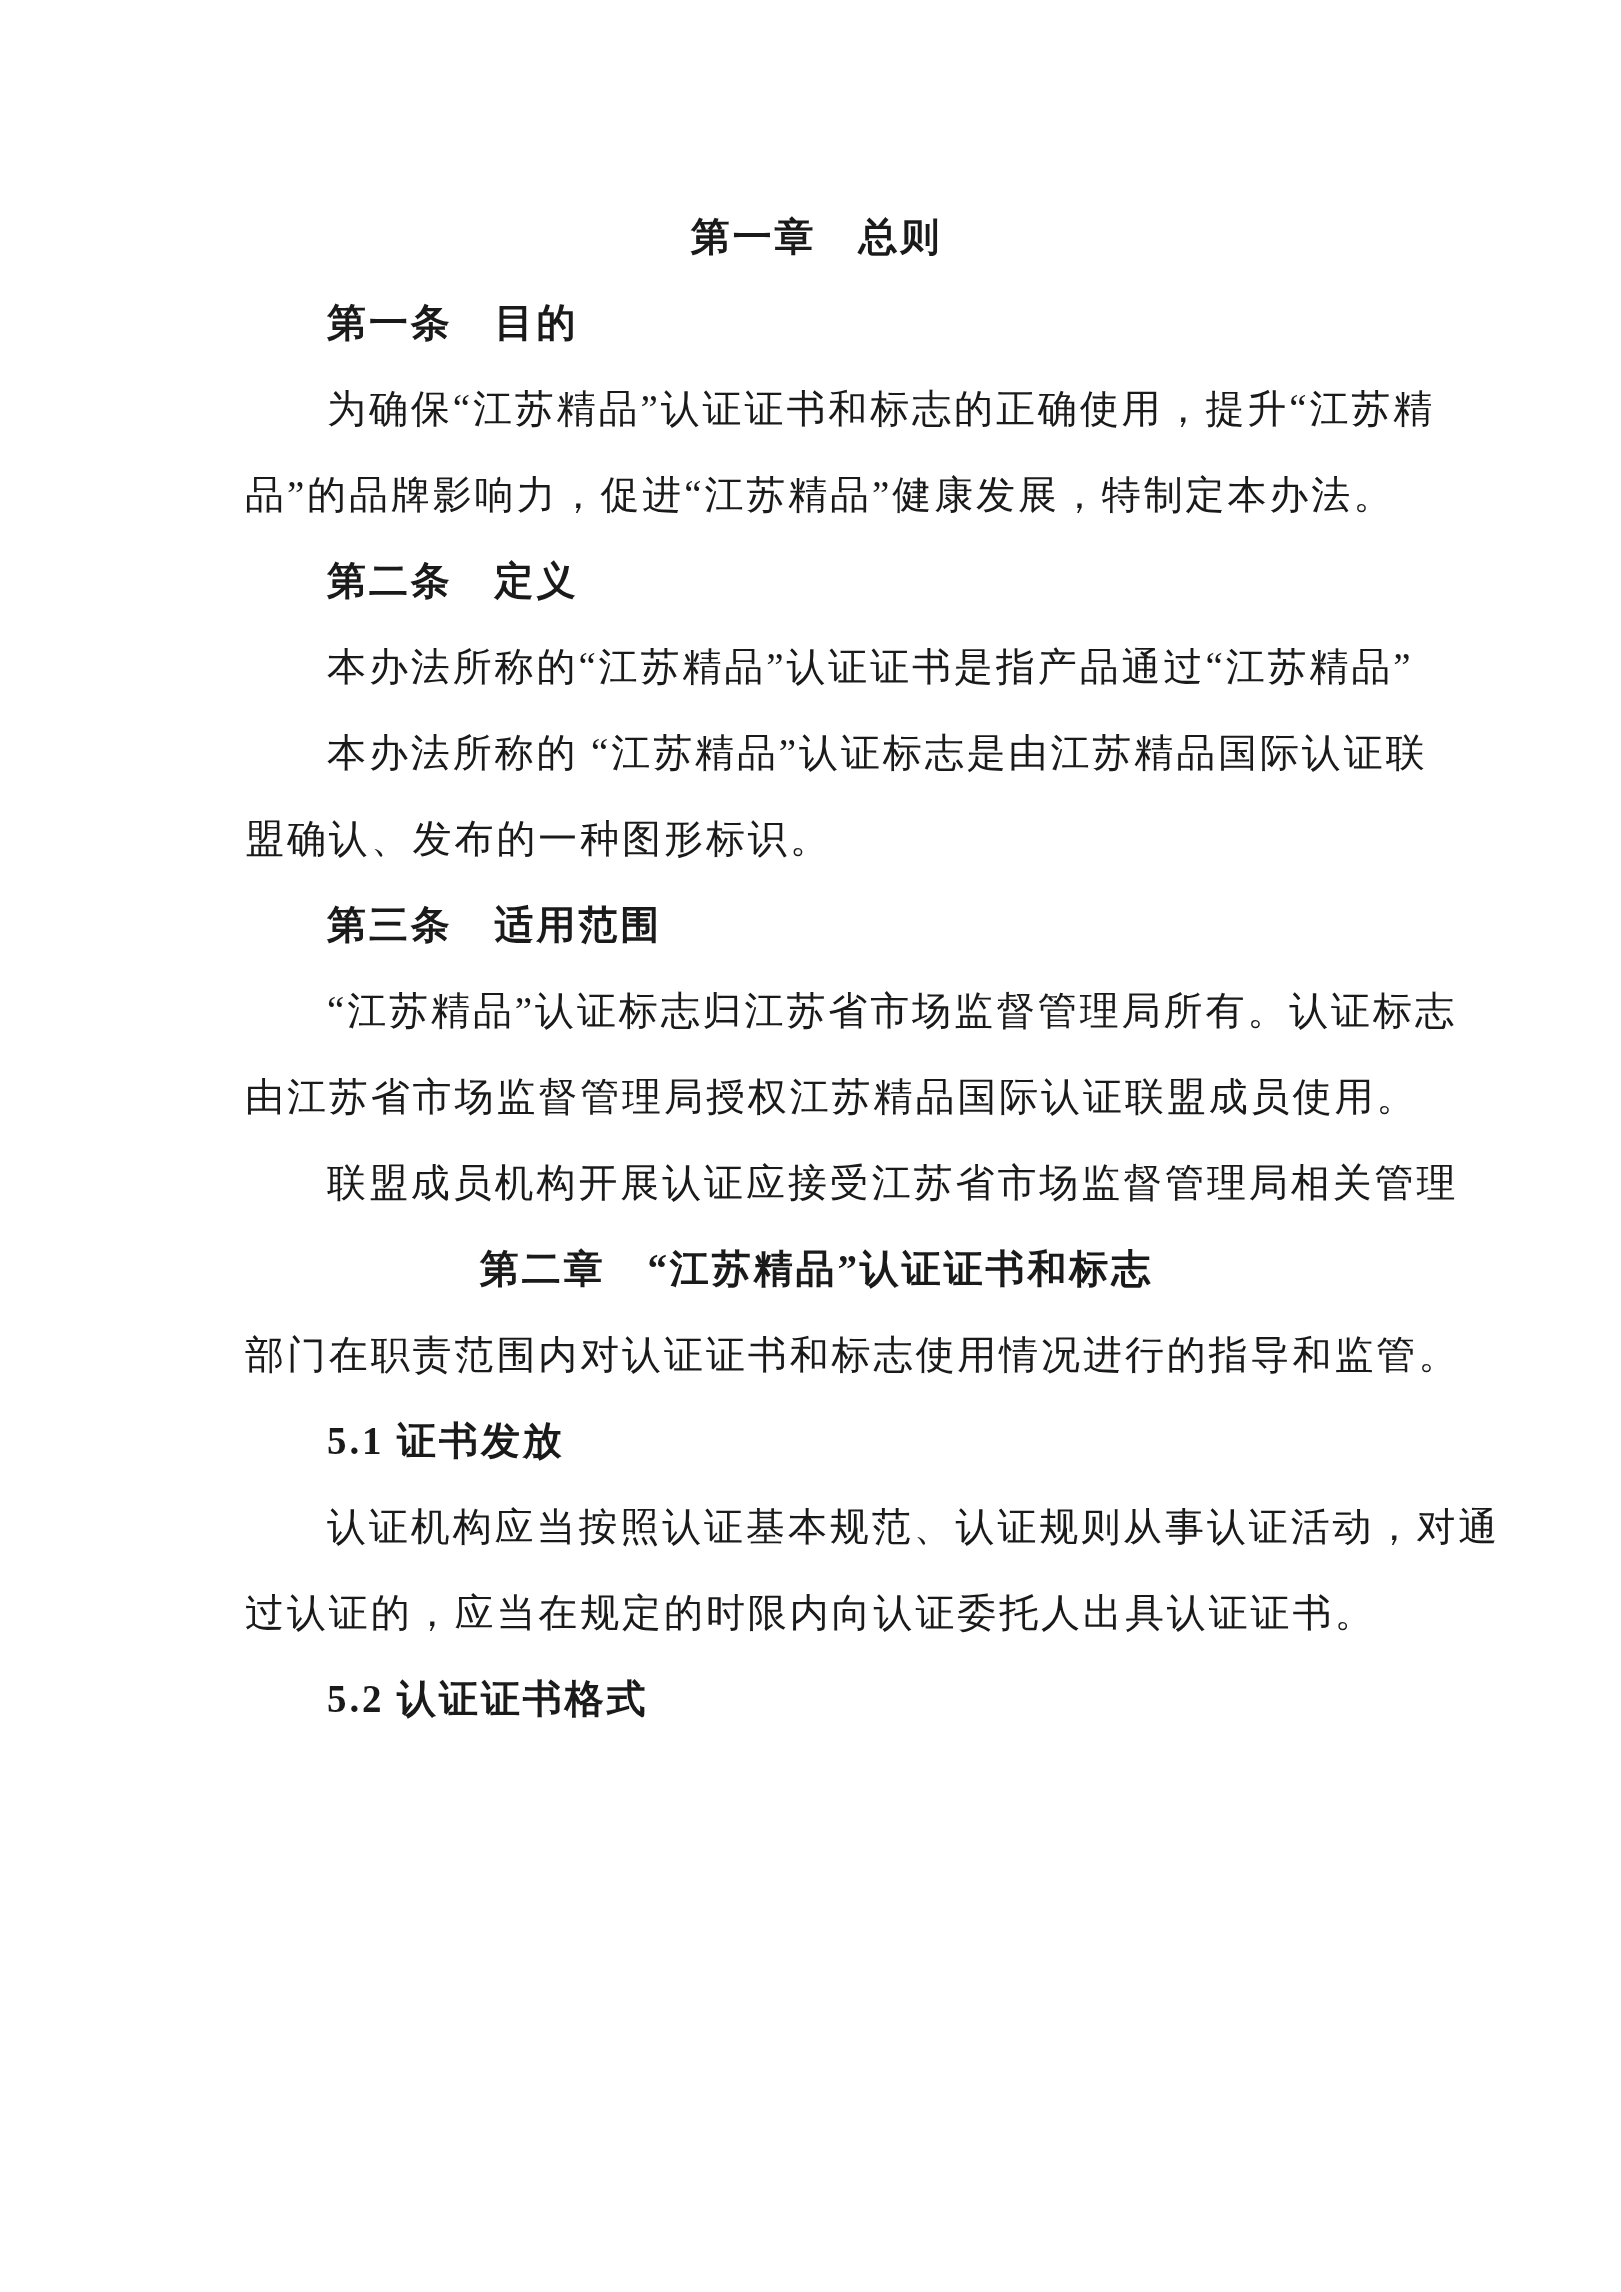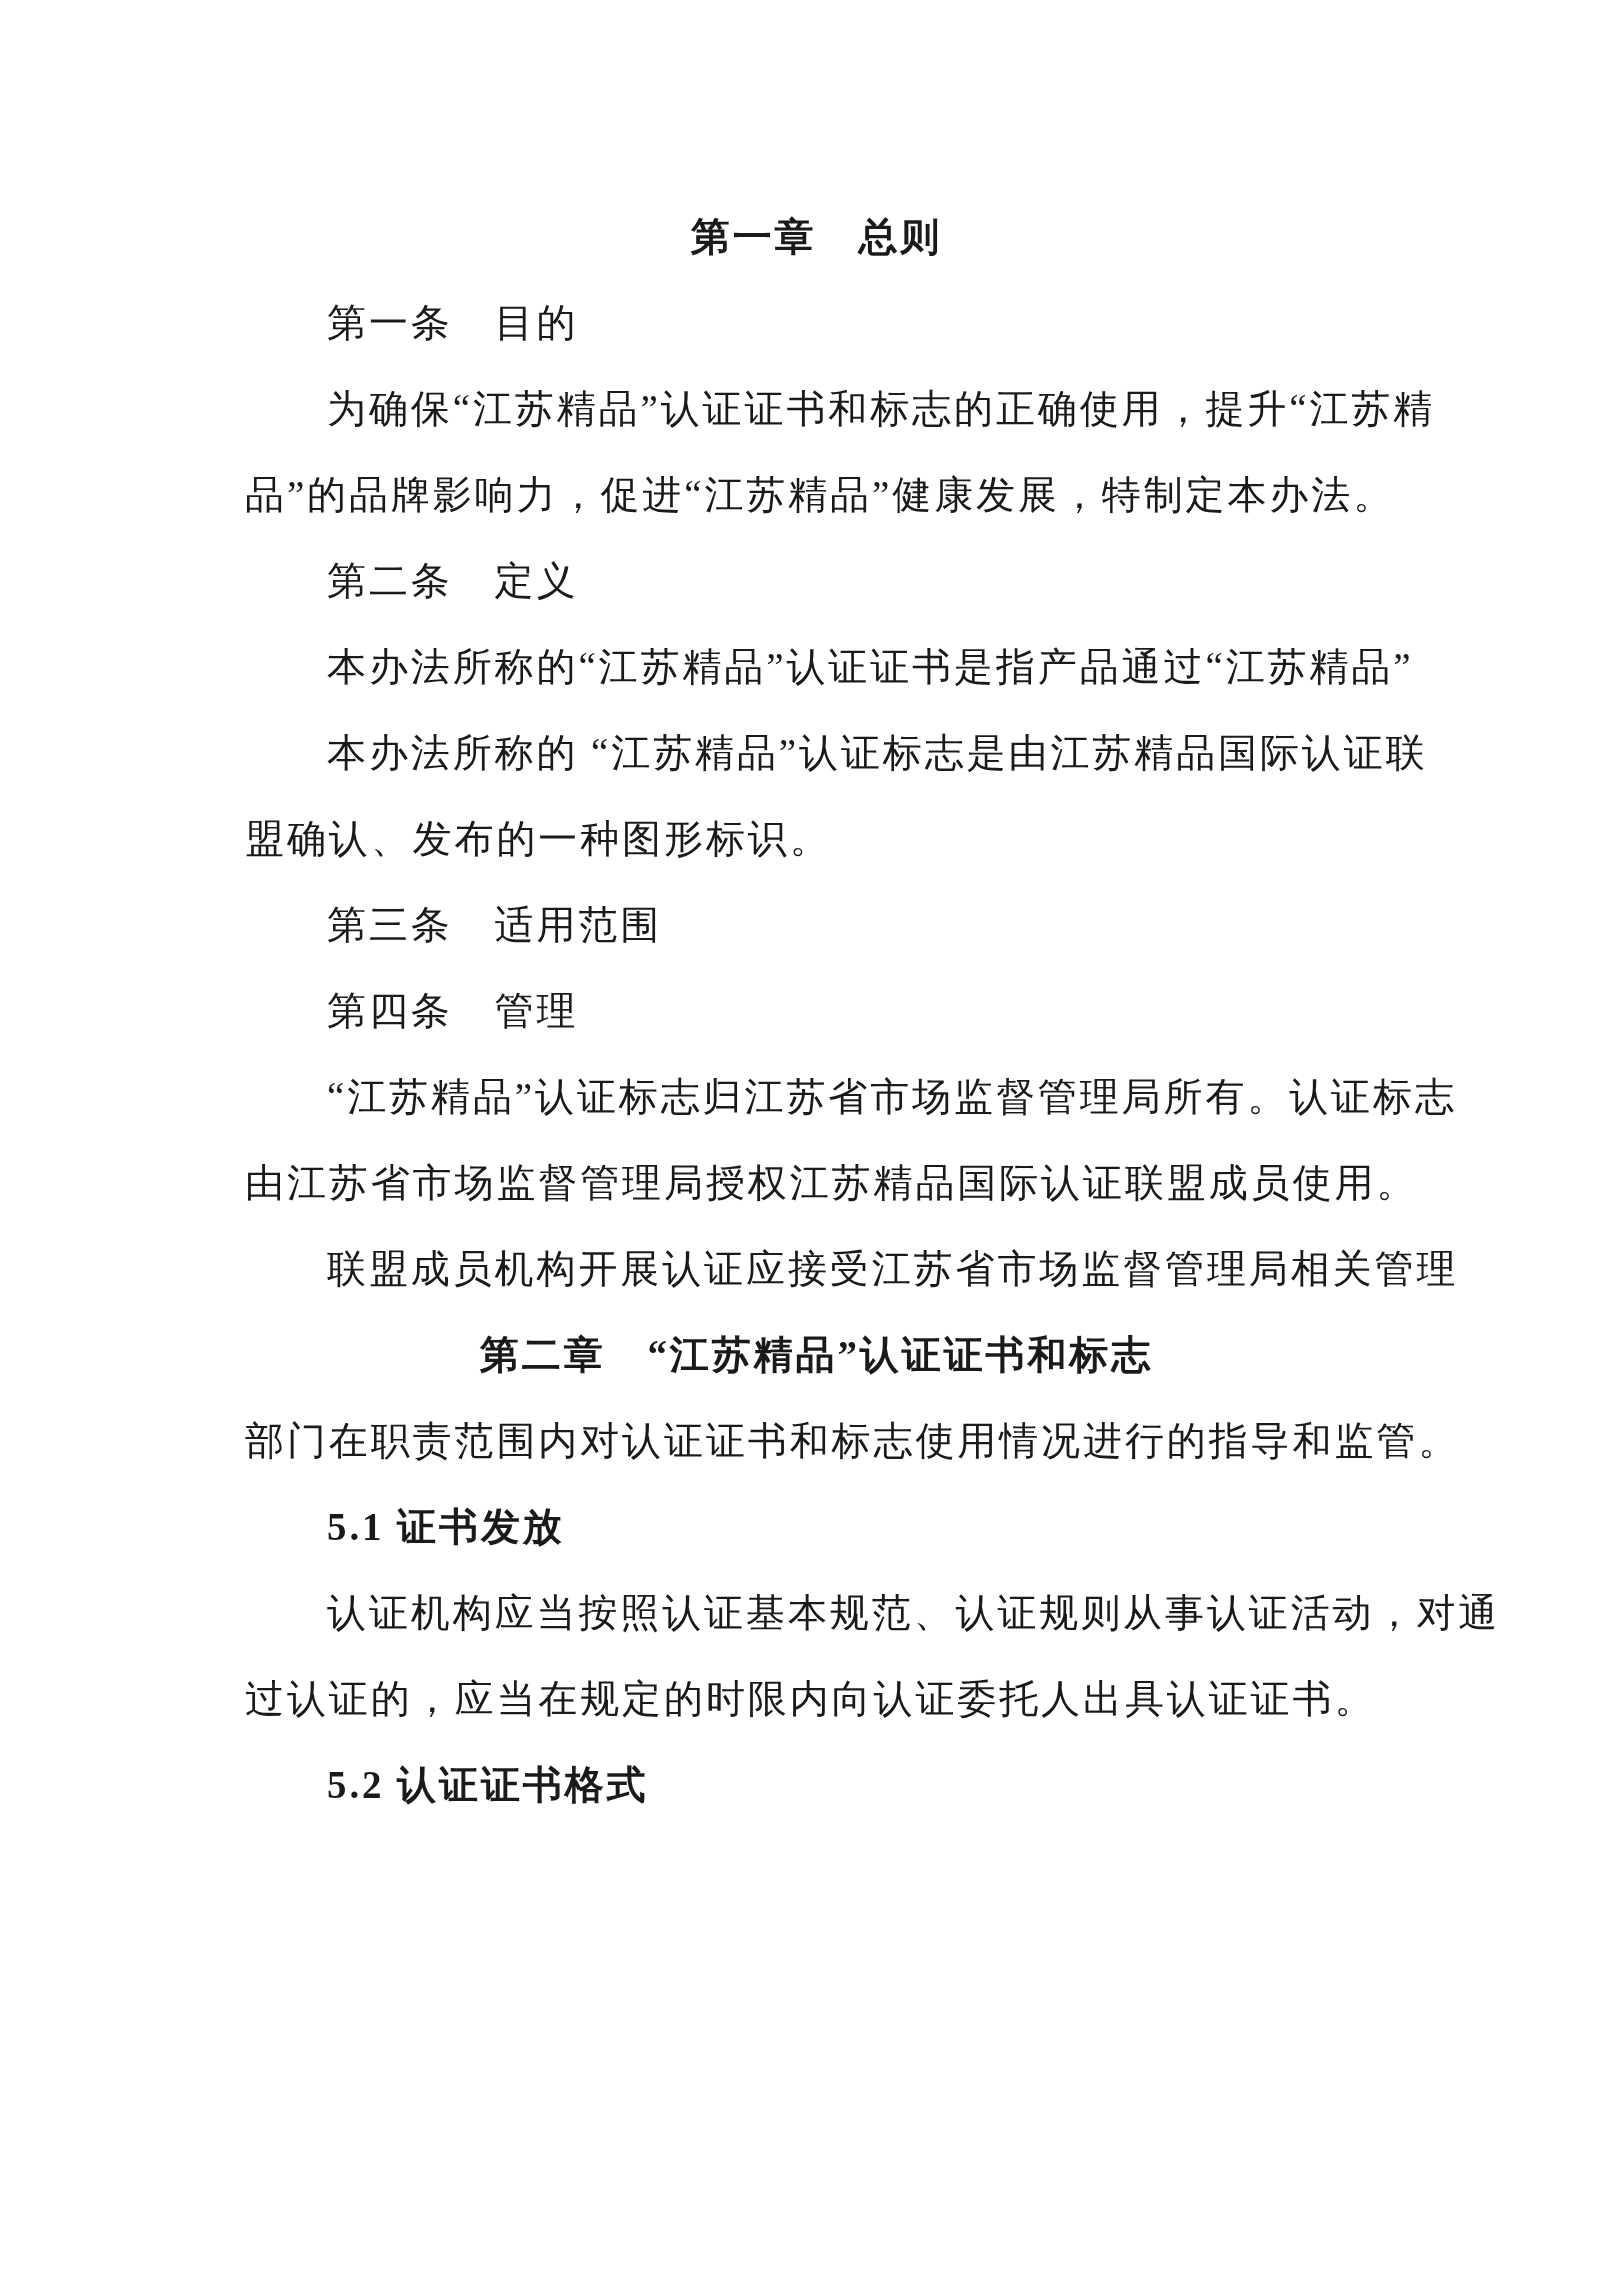--- a/index.html
+++ b/index.html
@@ -22,21 +22,21 @@
     height: 86px;
     line-height: 86px;
     font-size: 39px;
     letter-spacing: 2.9px;
     white-space: nowrap;
   }
   .indent {
     padding-left: 82px;
   }
   .article-heading {
-    font-weight: normal;
+    font-weight: bold;
     padding-left: 82px;
   }
   .sub-heading {
     font-weight: bold;
     padding-left: 82px;
   }
   .chapter-heading {
     font-weight: bold;
     text-align: center;
     padding-left: 0;
@@ -57,21 +57,20 @@
   <div class="line article-heading">第二条　定义</div>
 
   <div class="line indent">本办法所称的“江苏精品”认证证书是指产品通过“江苏精品”</div>
 
   <div class="line indent">本办法所称的 “江苏精品”认证标志是由江苏精品国际认证联</div>
   <div class="line">盟确认、发布的一种图形标识。</div>
 
   <div class="line article-heading">第三条　适用范围</div>
 
 
-  <div class="line article-heading">第四条　管理</div>
 
   <div class="line indent">“江苏精品”认证标志归江苏省市场监督管理局所有。认证标志</div>
   <div class="line">由江苏省市场监督管理局授权江苏精品国际认证联盟成员使用。</div>
 
   <div class="line indent">联盟成员机构开展认证应接受江苏省市场监督管理局相关管理</div>
   <div class="line chapter-heading">第二章　“江苏精品”认证证书和标志</div>
 
   <div class="line">部门在职责范围内对认证证书和标志使用情况进行的指导和监管。</div>
 
 

